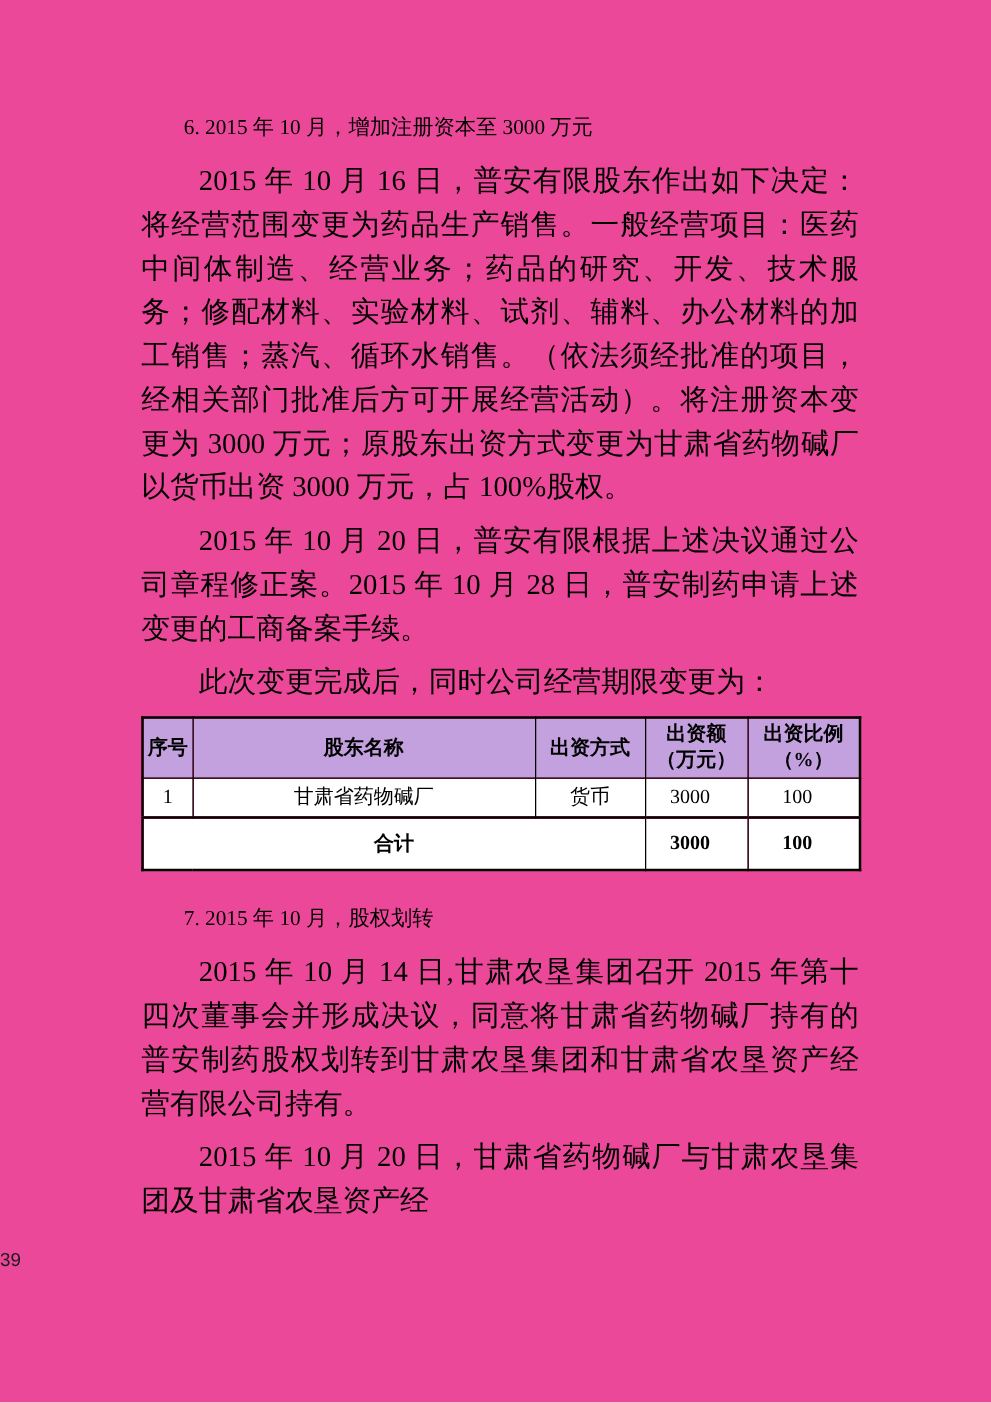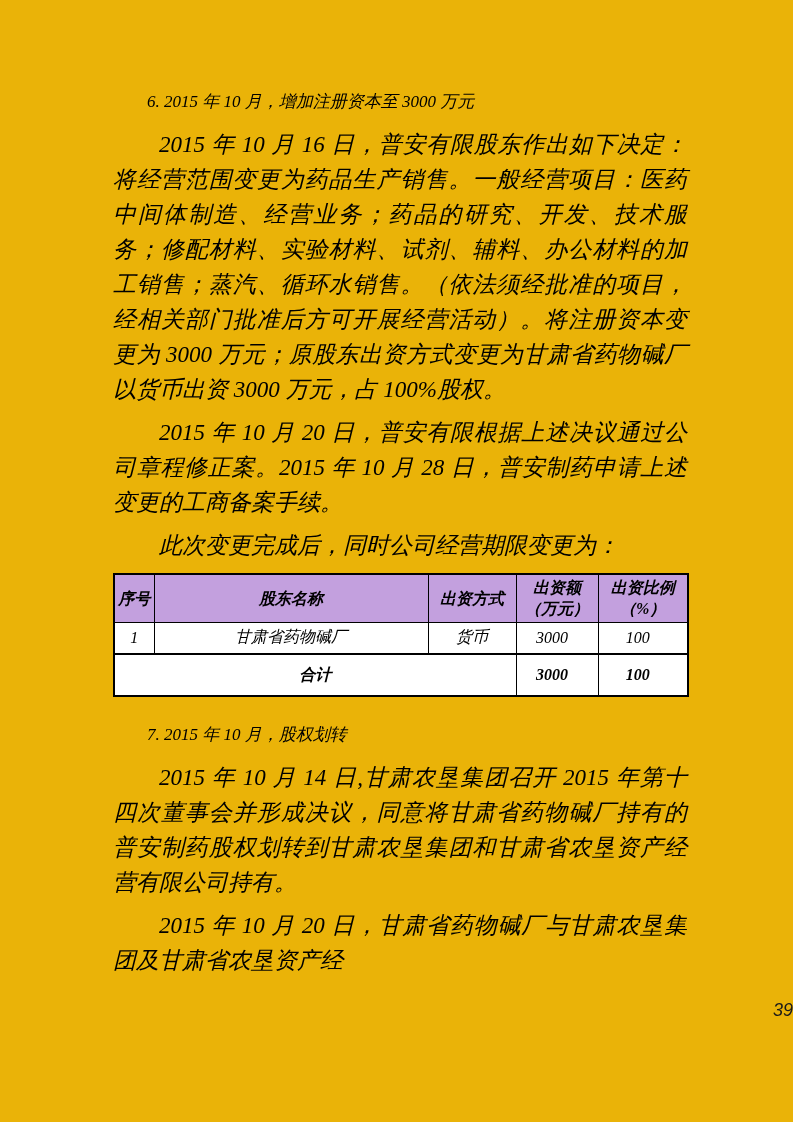--- a/index.html
+++ b/index.html
@@ -2,26 +2,25 @@
 <html style="--header-bg: #C3A0DE; --ink: #000000;"><head>
 <meta charset="utf-8">
 <style>
   :root { --header-bg: #C3A0DE; --ink: #000000; }
   * { box-sizing: border-box; margin: 0; padding: 0; }
   html, body { background: #ffffff; }
   .page {
     position: relative;
     width: 793px;
     height: 1122px;
-    background: #eab308;
+    background: #ec4899;
     outline: 1px solid #e3e3e3;
     overflow: hidden;
     font-family: "Liberation Serif", "DejaVu Serif", serif;
     color: var(--ink);
-    font-style: italic;
   }
   .content {
     position: absolute;
     left: 113px;
     top: 84px;
     width: 574px;
   }
   .para {
     font-size: 23px;
     line-height: 35px;
@@ -72,23 +71,23 @@
     font-weight: bold;
   }
   table.equity td.num {
     padding-right: 10px;
   }
   .page-number {
     position: absolute;
     top: 1000px;
     left: 0;
     width: 100%;
-    text-align: right;
+    text-align: left;
     font-family: "Liberation Sans", sans-serif;
-    font-size: 18px;
+    font-size: 15px;
     color: #1a1a1a;
   }
 </style>
 </head>
 <body>
 
 <div class="page">
   <div class="content">
 
     <p class="heading">6. 2015 年 10 月，增加注册资本至 3000 万元</p>

